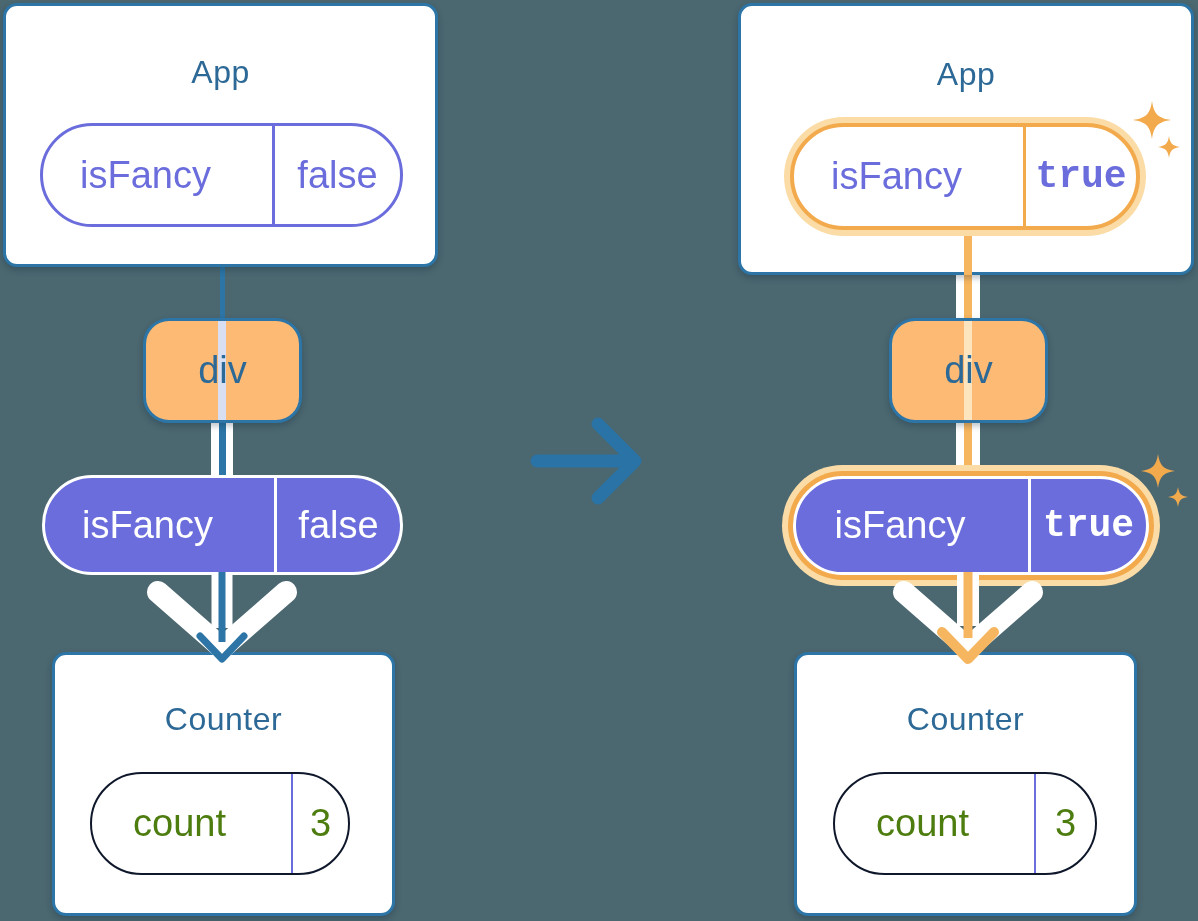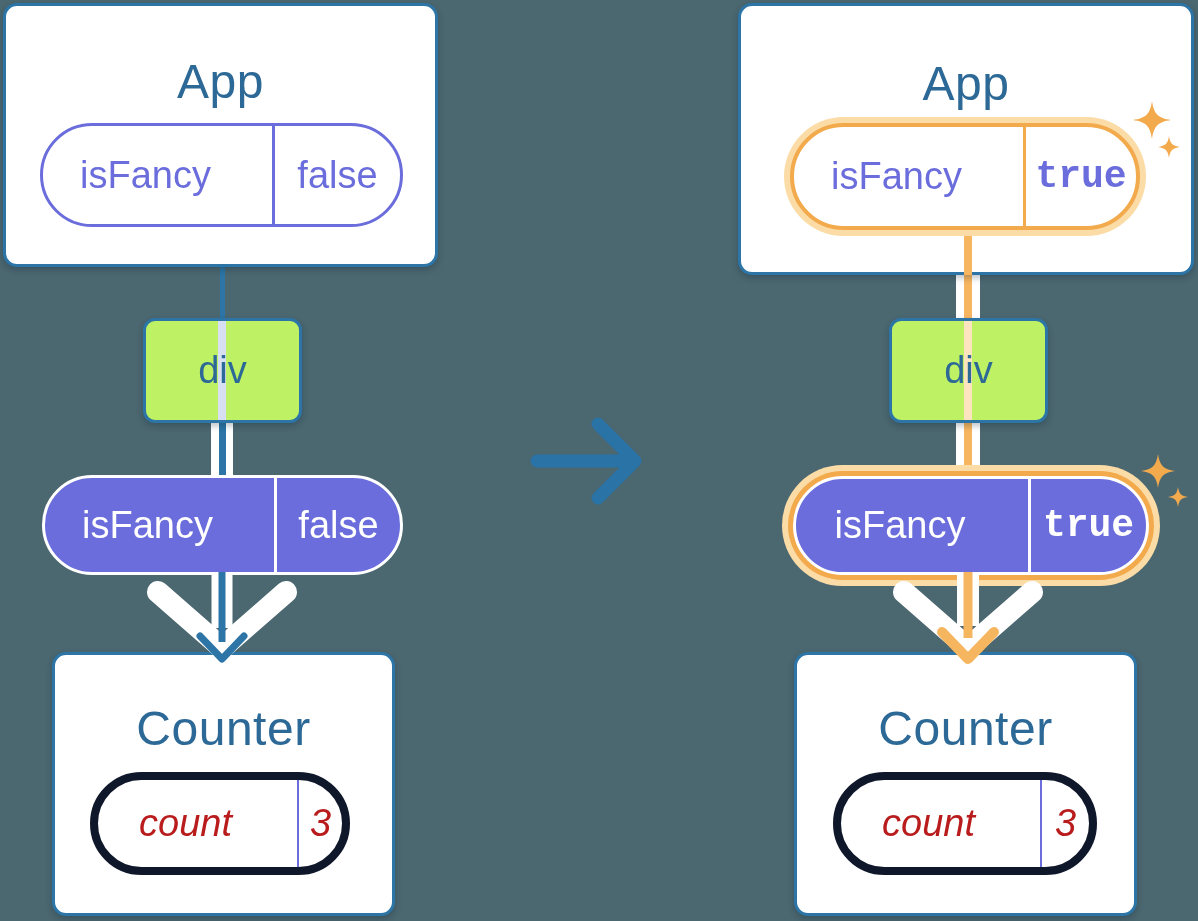--- a/index.html
+++ b/index.html
@@ -8,45 +8,45 @@
     background:#4B6770;
     font-family:"Liberation Sans", sans-serif;
   }
   .card{
     position:absolute; background:#fff; border:3px solid #2C75A6;
     border-radius:14px; box-sizing:border-box;
     box-shadow:0 3px 6px rgba(15,35,50,.28); z-index:2;
   }
   .card-title{
     position:absolute; left:0; right:0; text-align:center;
-    font-size:48px; color:#2D6996; letter-spacing:.5px; z-index:4;
+    font-size:32px; color:#2D6996; letter-spacing:.5px; z-index:4;
   }
   .pill{
     position:absolute; display:flex; align-items:stretch;
     border-radius:60px; box-sizing:border-box; overflow:hidden;
     font-size:38px; z-index:3;gap:24px;
   }
   .pill .cell{display:flex; align-items:center; justify-content:center; box-sizing:border-box;}
   .pill .cell.grow{flex:1;}
   .pill-outline{background:#fff; border:3px solid #6A6DDB; color:#6A6DDB;}
   .pill-outline .cell.divided{border-left:3px solid #6A6DDB;}
-  .pill-outline-thin{background:#fff; border:8px solid #0f172a; color:#b91c1c;font-style:italic;}
+  .pill-outline-thin{background:#fff; border:2px solid #0f172a; color:#4d7c0f;}
   .pill-outline-thin .cell.divided{border-left:2px solid #6A6DDB;}
   .pill-solid{background:#6A6DDB; border:3px solid #fff; color:#fff;}
   .pill-solid .cell.divided{border-left:3px solid #fff;}
   .pill-orange{background:#fff; border:4px solid #F2AA4D; color:#6A6DDB;
     box-shadow:0 0 0 6px #FBDCA6;}
   .pill-orange .cell.divided{border-left:3px solid #F2AA4D;}
   .pill-solid-glow{background:#6A6DDB; border:3px solid #fff; color:#fff;
     box-shadow:0 0 0 5px #F2AA4D, 0 0 0 11px #FBDCA6;}
   .pill-solid-glow .cell.divided{border-left:3px solid #fff;}
   .bold{font-weight:700;font-family:Liberation Mono, monospace;}
   .divbox{
-    position:absolute; background:#bef264; border:3px solid #2C75A6;
-    border-radius:12px; box-sizing:border-box; z-index:2;
+    position:absolute; background:#fdba74; border:3px solid #2C75A6;
+    border-radius:26px; box-sizing:border-box; z-index:2;
     display:flex; align-items:center; justify-content:center;
     box-shadow:0 3px 6px rgba(15,35,50,.28);
   }
   .divbox .label{font-size:38px; color:#2D6996; position:relative; z-index:2;}
   .divbox .through{position:absolute; top:0; bottom:0; width:8px; z-index:1;}
   .vline{position:absolute; z-index:1;}
   .tripline{position:absolute; background:#fff; z-index:1; display:flex; justify-content:center;}
   .tripline .inner{width:8px; height:100%;}
   .arrow-svg{position:absolute; z-index:5;}
   .sparkles{position:absolute; z-index:6;}

